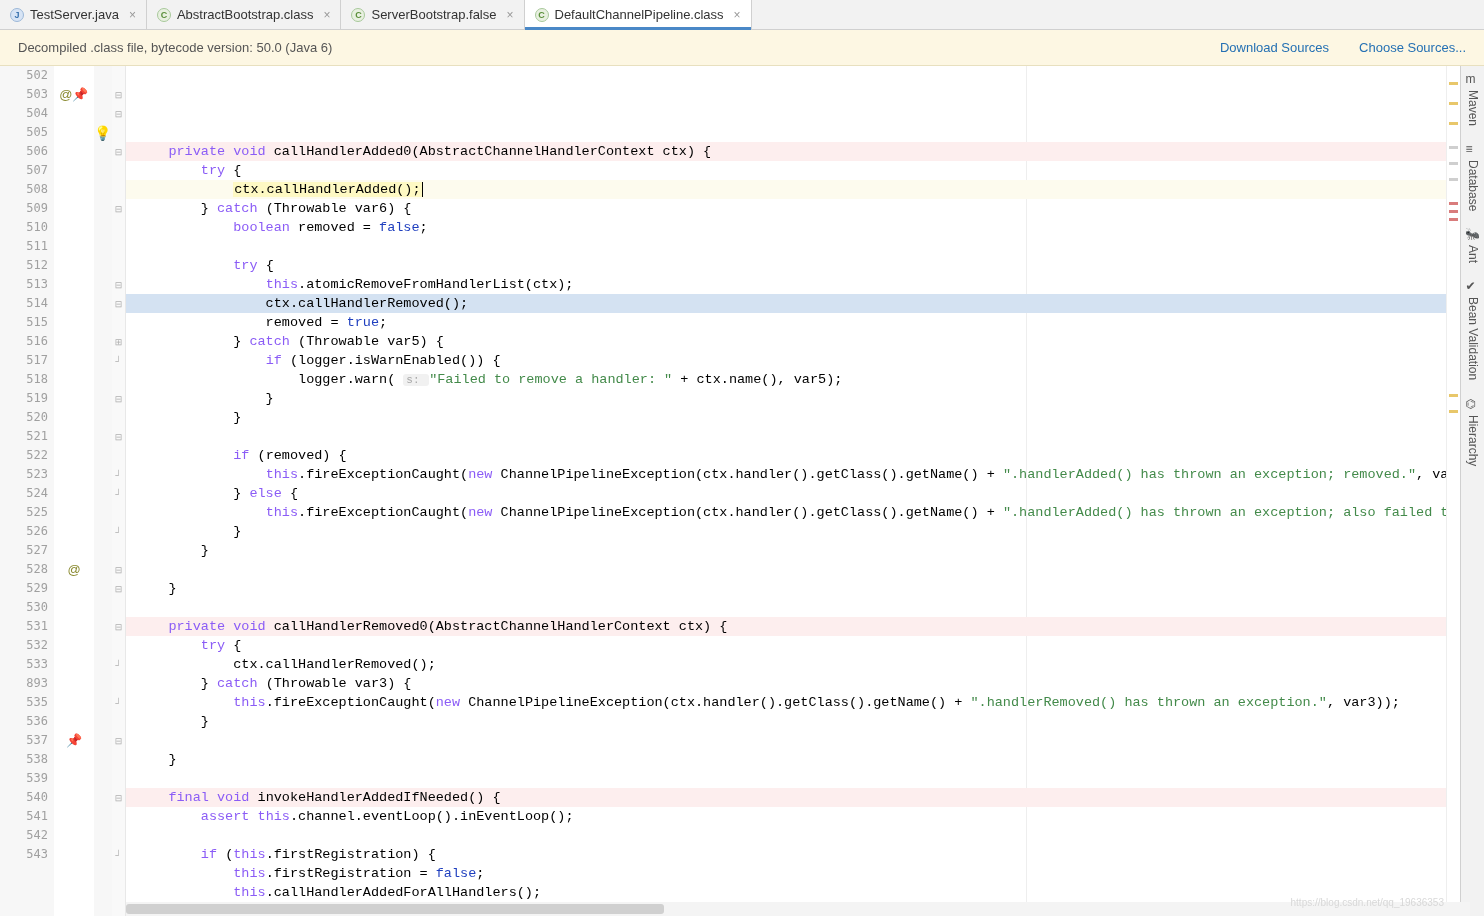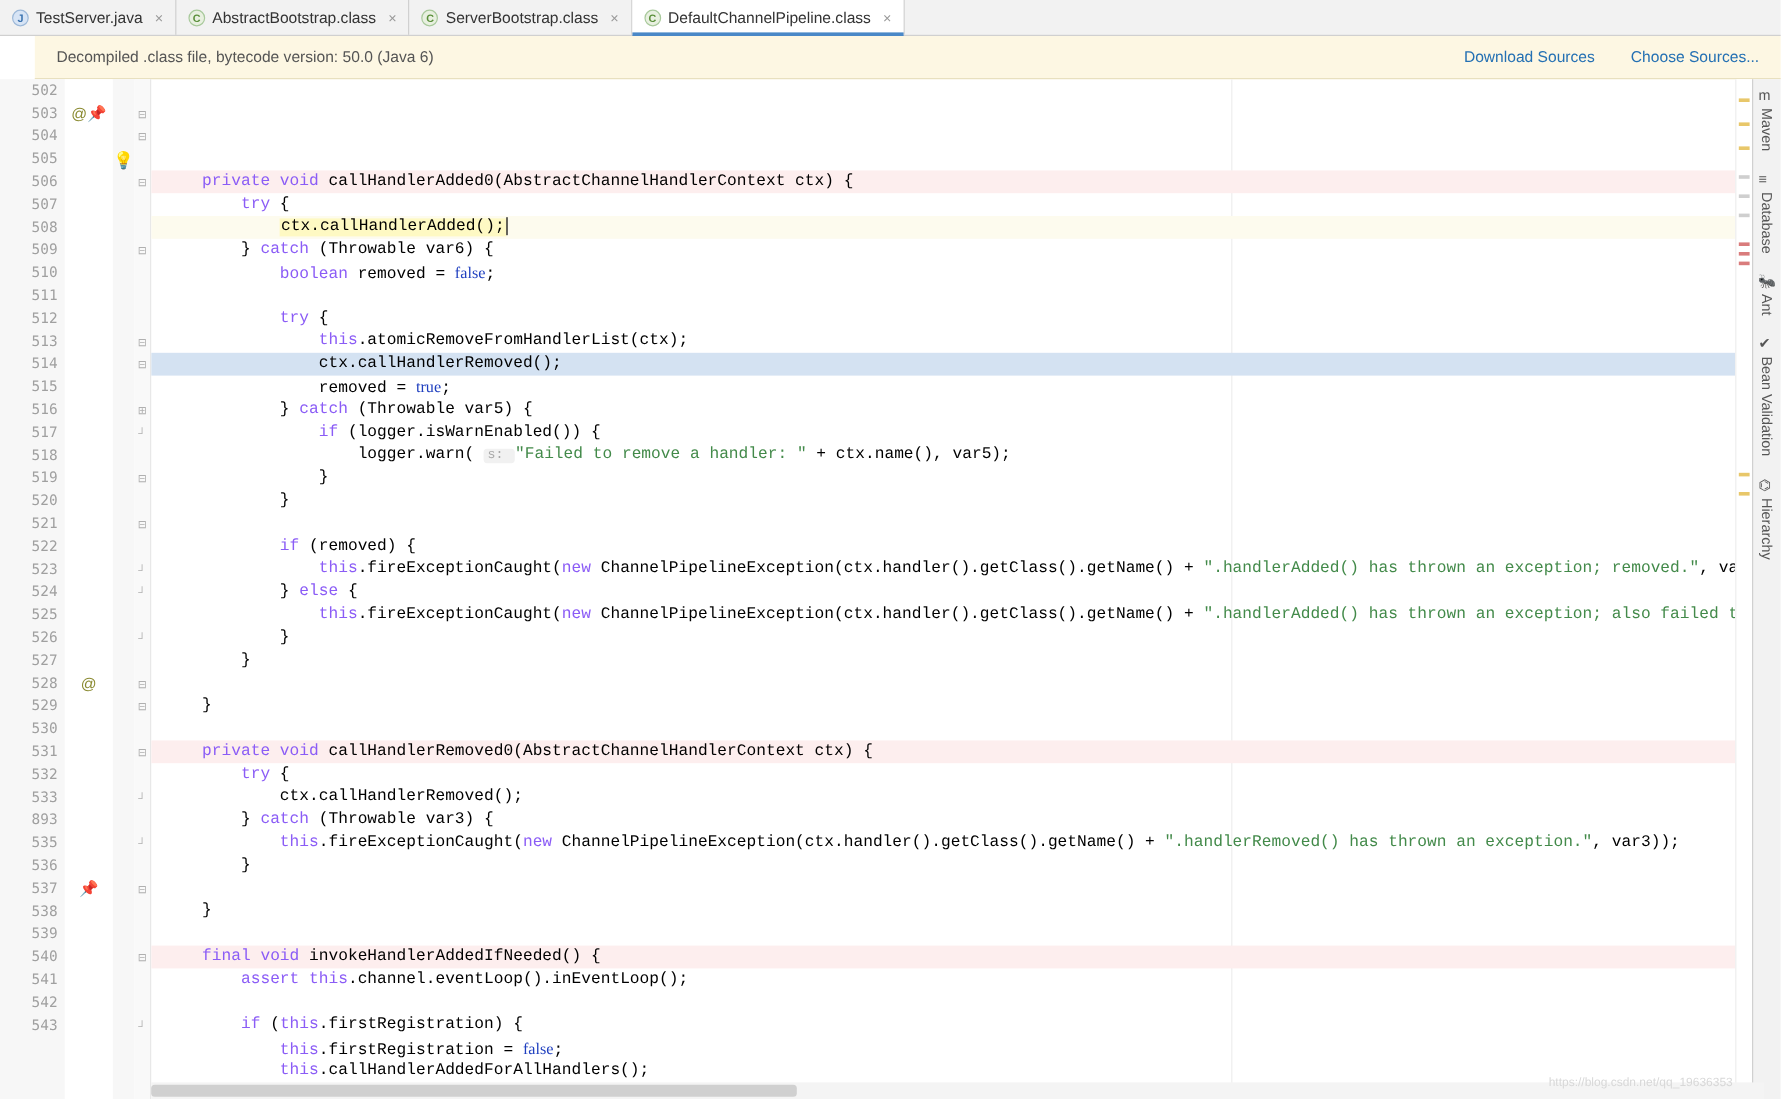--- a/index.html
+++ b/index.html
@@ -8,40 +8,40 @@
   
   .tabbar { display:flex; align-items:stretch; height:30px; background:#f2f2f2; border-bottom:1px solid #d0d0d0;}
   .tab { display:flex; align-items:center; gap:6px; padding:0 10px; border-right:1px solid #d0d0d0; color:#333; cursor:pointer; position:relative;}
   .tab.active { background:#fff; }
   .tab.active::after { content:""; position:absolute; left:0; right:0; bottom:-1px; height:3px; background:#4a88c7;}
   .tab .ico { width:14px; height:14px; border-radius:50%; display:flex; align-items:center; justify-content:center; font-size:9px; font-weight:bold;}
   .ico.j { background:#d7e4f5; color:#3b73af; border:1px solid #9cb8d8;}
   .ico.c { background:#e8f0e0; color:#5a8f3a; border:1px solid #a8c99b;}
   .tab .close { color:#999; font-size:12px; margin-left:4px;}
   
-  .banner { display:flex; align-items:center; height:36px; background:#fdf7e3; border-bottom:1px solid #e8e0bf; padding:0 18px; color:#555;margin-left:29px;}
+  .banner { display:flex; align-items:center; height:36px; background:#fdf7e3; border-bottom:1px solid #e8e0bf; padding:0 18px; color:#555;}
   .banner .spacer{flex:1;}
   .banner a { color:#2470b3; text-decoration:none; margin-left:30px; cursor:pointer;}
   
   .main { flex:1; display:flex; min-height:0; position:relative;}
   .gutter { width:54px; background:#f7f7f7; color:#a0a0a0; text-align:right; font-family:Consolas,monospace; font-size:12px; line-height:19px;}
   .gutter .ln { padding-right:6px; height:19px;}
   .iconcol { width:18px; background:#f7f7f7; font-size:11px;}
   .iconcol .ic { height:19px; display:flex; align-items:center; justify-content:center;}
   .markcol { width:40px; background:#fff;}
   .markcol .mk { height:19px; display:flex; align-items:center; justify-content:center;}
   .foldcol { width:14px; background:#f9f9f9; border-right:1px solid #e8e8e8;}
   .foldcol .fc { height:19px; display:flex; align-items:center; justify-content:center; color:#b0b0b0; font-size:9px;}
   .code { flex:1; font-family:Consolas,"Courier New",monospace; font-size:13.5px; line-height:19px; overflow:hidden; position:relative; white-space:pre;}
   .code .row { height:19px; padding-left:10px; position:relative;}
   .code .row.hl-method { background:#fdeeee;}
   .code .row.hl-sel { background:#d4e2f2;}
   .code .row.hl-cursor { background:#fdfbee;}
   .kw { color:#8b5cf6;}
-  .bool { color:#1f3fbf;font-family:Liberation Serif, serif;}
+  .bool { color:#1f3fbf;}
   .str { color:#438a4a;}
   .hint { color:#a8a8a8; background:#f1f1f1; font-size:11px; padding:0 3px; border-radius:3px;}
   .selbox { background:#fef9c3; padding:0 1px;}
   .vertline { position:absolute; top:0; bottom:0; width:1px; background:#eee;}
   .cursor-caret { display:inline-block; width:1px; height:15px; background:#000; vertical-align:middle;}
   
   .errstrip { width:14px; background:#fff; border-left:1px solid #eee; position:relative;}
   .errstrip .m { position:absolute; left:2px; right:2px; height:3px;}
   .errstrip .warn { background:#e8c76a;}
   .errstrip .info { background:#cfcfcf;}
@@ -67,21 +67,21 @@
         <span>TestServer.java</span>
         <span class="close">×</span>
       </div>
       <div class="tab">
         <span class="ico c">C</span>
         <span>AbstractBootstrap.class</span>
         <span class="close">×</span>
       </div>
       <div class="tab">
         <span class="ico c">C</span>
-        <span>ServerBootstrap.class</span>
+        <span>ServerBootstrap.false</span>
         <span class="close">×</span>
       </div>
       <div class="tab active">
         <span class="ico c">C</span>
         <span>DefaultChannelPipeline.class</span>
         <span class="close">×</span>
       </div>
     </div>
   <div class="banner">
     <span>Decompiled .class file, bytecode version: 50.0 (Java 6)</span>

